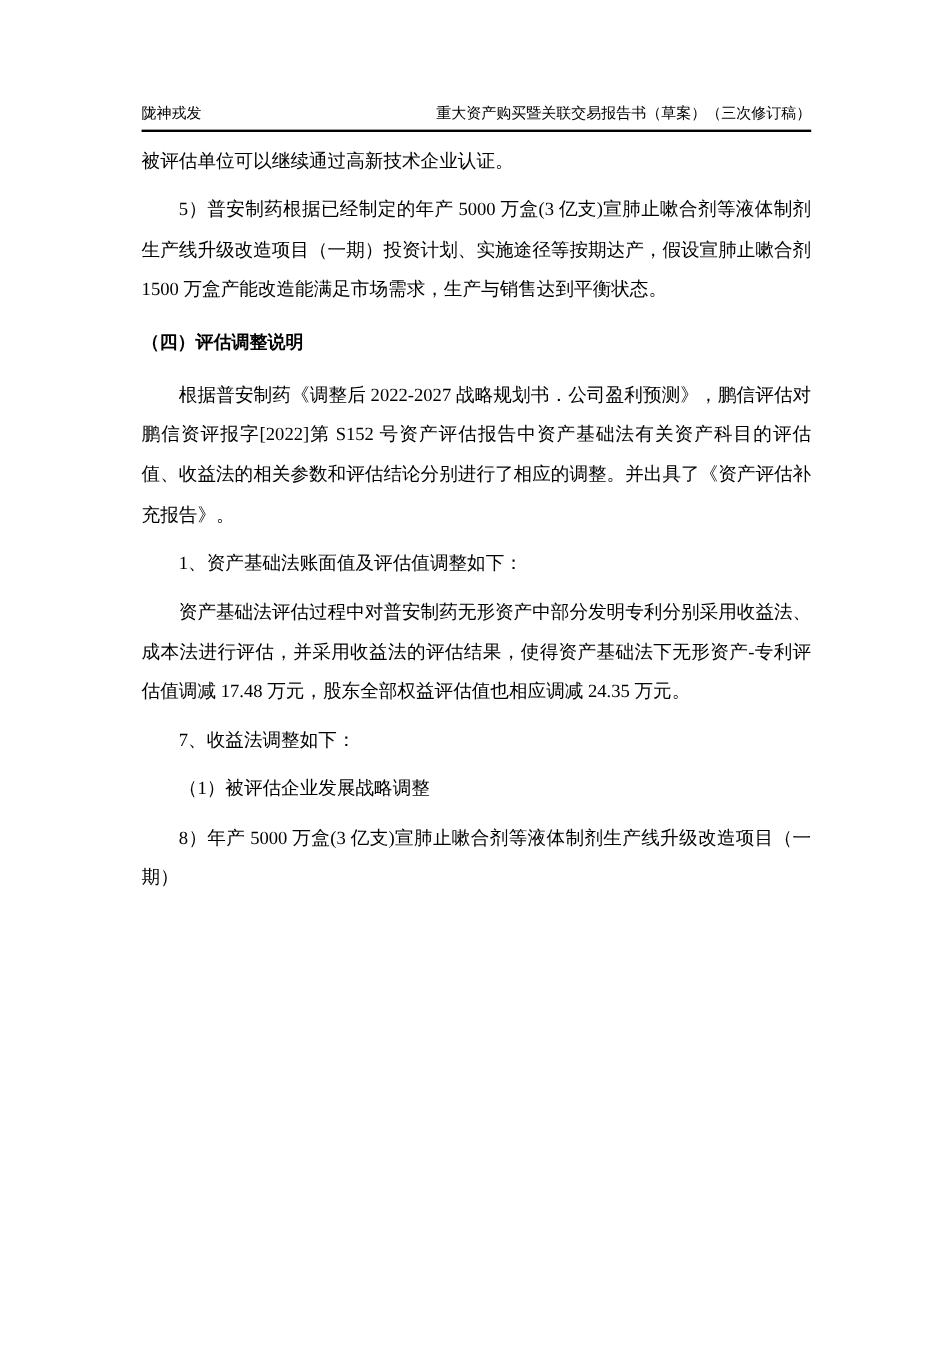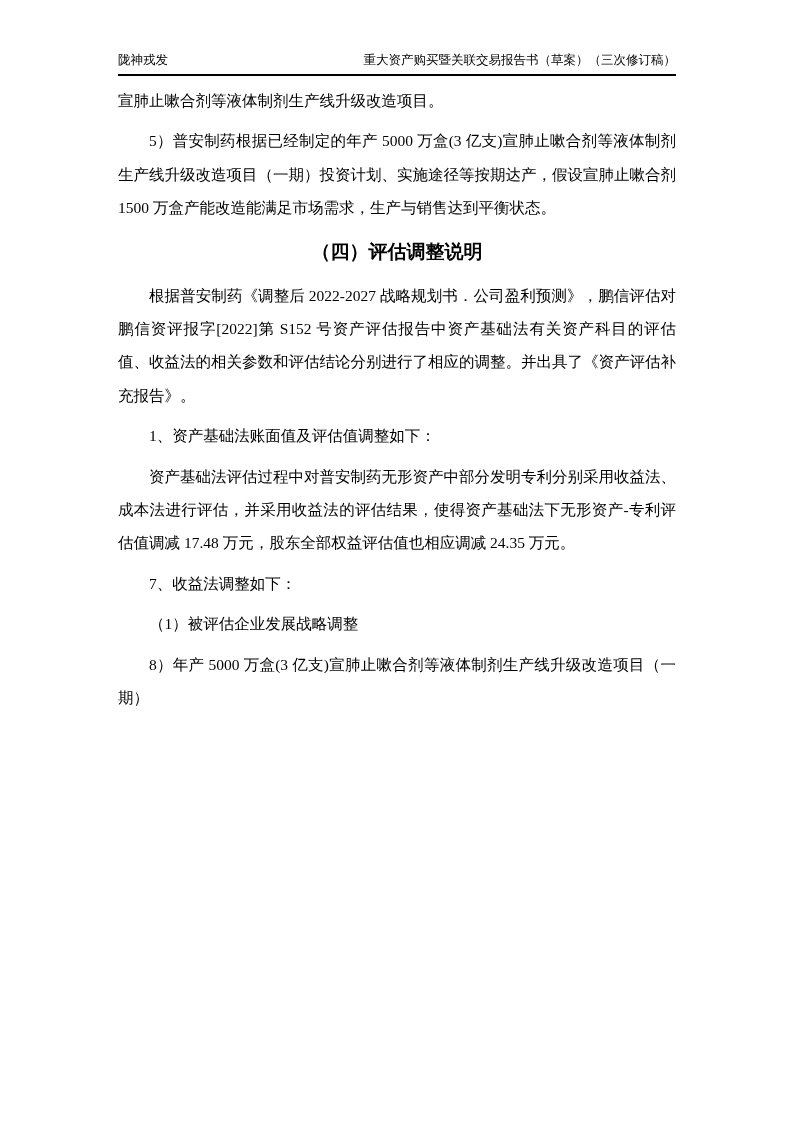--- a/index.html
+++ b/index.html
@@ -8,20 +8,21 @@
     background: #ffffff;
   }
   .page {
     position: relative;
     width: 793px;
     height: 792px;
     background: #ffffff;
     color: #000000;
     font-family: "Liberation Serif", "DejaVu Serif", serif;
     overflow: hidden;
+    margin-top: 34px;
   }
   
   .page-header {
     position: absolute;
     top: 52px;
     left: 118px;
     right: 117px;
     display: flex;
     justify-content: space-between;
     align-items: flex-end;
@@ -50,25 +51,25 @@
   .para {
     margin: 0 0 7px 0;
     text-indent: 2em;
   }
   .para.flush {
     text-indent: 0;
   }
   .section-heading {
     font-family: "DejaVu Sans", "Liberation Sans", sans-serif;
     font-weight: bold;
-    font-size: 19px;
+    font-size: 15px;
     line-height: 28px;
     margin: 12px 0 14px 0;
     text-indent: 0;
-    text-align: center;
+    text-align: left;
   }
   
   .page-number {
     position: absolute;
     top: 1014px;
     right: 117px;
     font-size: 12.5px;
     font-weight: bold;
     font-family: Liberation Serif, serif;
   }
@@ -78,21 +79,21 @@
 
 <div class="page">
 
   <div class="page-header">
     <span>陇神戎发</span>
     <span>重大资产购买暨关联交易报告书（草案）（三次修订稿）</span>
   </div>
   <div class="header-rule"></div>
 
   <div class="doc-body">
-    <p class="para flush">宣肺止嗽合剂等液体制剂生产线升级改造项目。</p>
+    <p class="para flush">被评估单位可以继续通过高新技术企业认证。</p>
     <p class="para">5）普安制药根据已经制定的年产 5000 万盒(3 亿支)宣肺止嗽合剂等液体制剂生产线升级改造项目（一期）投资计划、实施途径等按期达产，假设宣肺止嗽合剂 1500 万盒产能改造能满足市场需求，生产与销售达到平衡状态。</p>
     <h2 class="section-heading">（四）评估调整说明</h2>
     <p class="para">根据普安制药《调整后 2022-2027 战略规划书．公司盈利预测》，鹏信评估对鹏信资评报字[2022]第 S152 号资产评估报告中资产基础法有关资产科目的评估值、收益法的相关参数和评估结论分别进行了相应的调整。并出具了《资产评估补充报告》。</p>
     <p class="para">1、资产基础法账面值及评估值调整如下：</p>
     <p class="para">资产基础法评估过程中对普安制药无形资产中部分发明专利分别采用收益法、成本法进行评估，并采用收益法的评估结果，使得资产基础法下无形资产-专利评估值调减 17.48 万元，股东全部权益评估值也相应调减 24.35 万元。</p>
     <p class="para">7、收益法调整如下：</p>
     <p class="para">（1）被评估企业发展战略调整</p>
     <p class="para">8）年产 5000 万盒(3 亿支)宣肺止嗽合剂等液体制剂生产线升级改造项目（一期）</p>
   </div>
 

